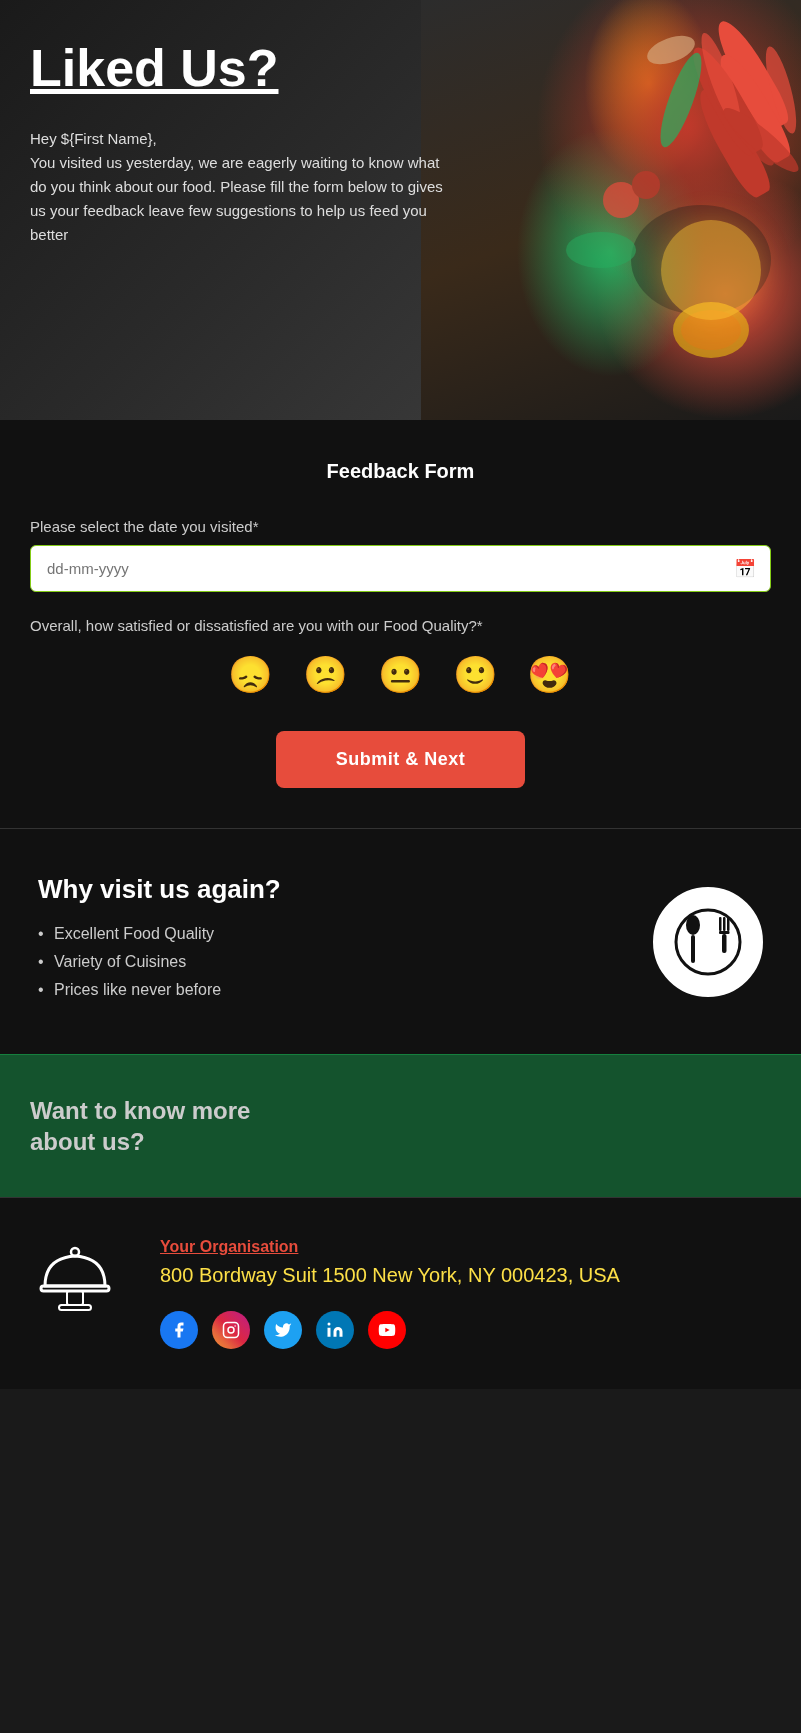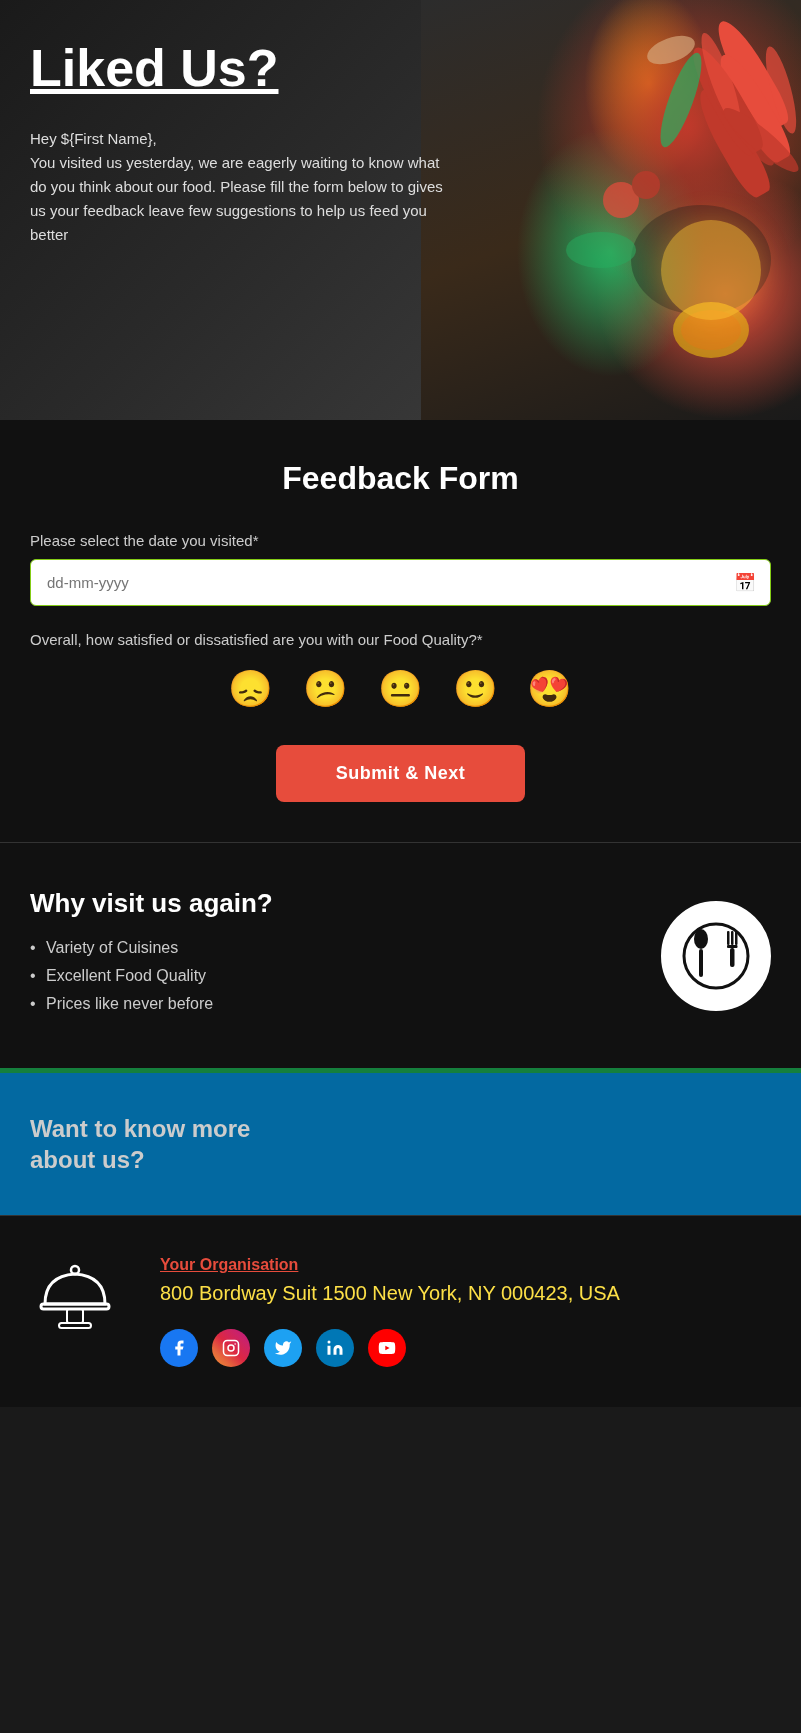--- a/index.html
+++ b/index.html
@@ -79,21 +79,21 @@
       line-height: 1.6;
     }
 
     
     .form-section {
       background: #111;
       padding: 40px 30px;
     }
     .form-title {
       text-align: center;
-      font-size: 32px;
+      font-size: 20px;
       font-weight: bold;
       color: #fff;
       margin-bottom: 35px;
     }
     .form-label {
       display: block;
       color: #ccc;
       font-size: 15px;
       margin-bottom: 10px;
       margin-top: 21px;
@@ -154,21 +154,21 @@
     
     .divider {
       border: none;
       border-top: 1px solid #333;
       margin: 0;
     }
 
     
     .why-section {
       background: #111;
-      padding: 45px 30px;
+      padding: 45px 38px;
       display: flex;
       align-items: center;
       justify-content: space-between;
     }
     .why-content {
       flex: 1;
     }
     .why-title {
       font-size: 26px;
       font-weight: bold;
@@ -204,26 +204,26 @@
       flex-shrink: 0;
       margin-left: 30px;
     }
     .restaurant-icon svg {
       width: 70px;
       height: 70px;
     }
 
     
     .blogs-section {
-      background: #0369a1;
+      background: #14532d;
       padding: 40px 30px;
       display: flex;
       align-items: center;
       justify-content: space-between;
-      border-top: 5px solid #15803d;
+      border-top: 1px solid #15803d;
     }
     .blogs-text {
       font-size: 24px;
       font-weight: bold;
       color: #ccc;
       max-width: 260px;
       line-height: 1.3;
     }
     .visit-blogs-btn {
       background: #555;
@@ -355,22 +355,22 @@
 
   <button class="submit-btn">Submit &amp; Next</button>
 </div>
 
 <hr class="divider">
 
 <div class="why-section">
   <div class="why-content">
     <h2 class="why-title">Why visit us again?</h2>
     <ul class="why-list">
+      <li>Excellent Food Quality</li>
       <li>Variety of Cuisines</li>
-      <li>Excellent Food Quality</li>
       <li>Prices like never before</li>
     </ul>
   </div>
   <div class="restaurant-icon">
     <svg viewBox="0 0 70 70" xmlns="http://www.w3.org/2000/svg">
 
       <ellipse cx="20" cy="18" rx="7" ry="10" fill="#111"></ellipse>
       <rect x="18" y="28" width="4" height="28" rx="2" fill="#111"></rect>
 
       <rect x="46" y="10" width="2.5" height="14" rx="1" fill="#111"></rect>

